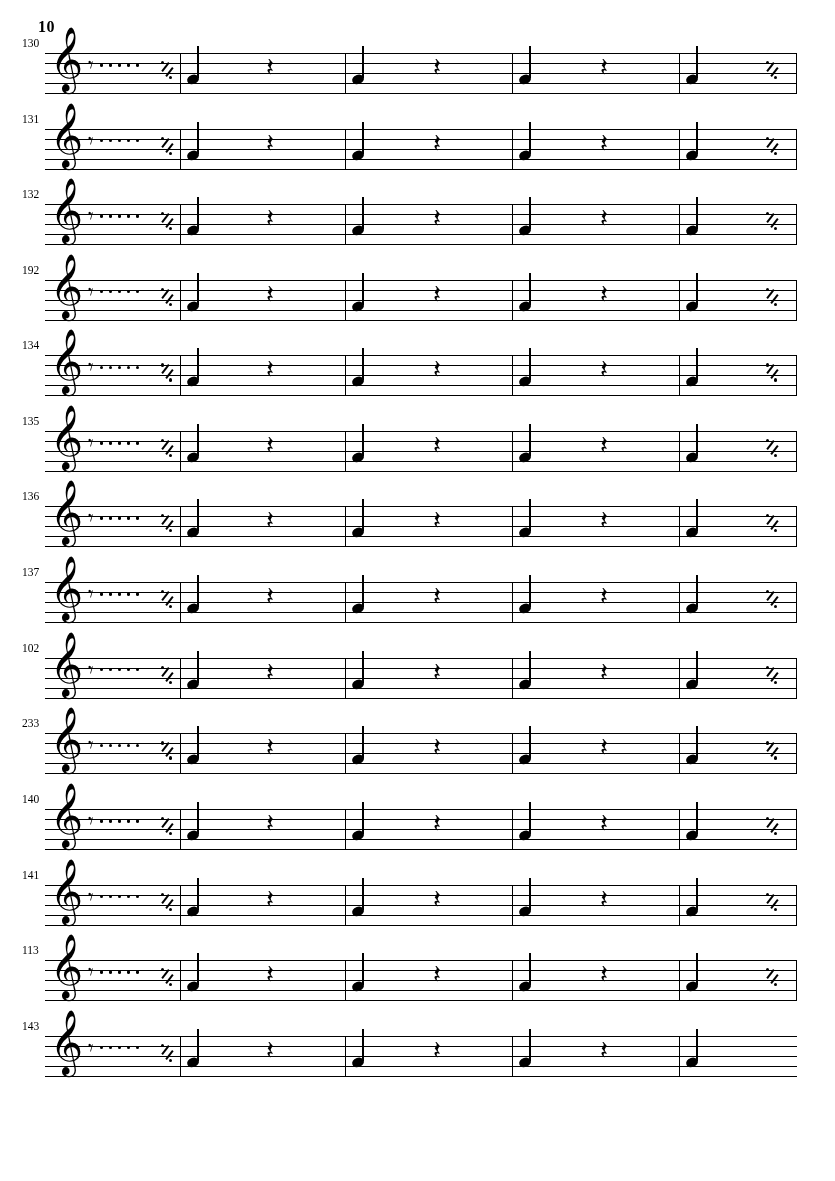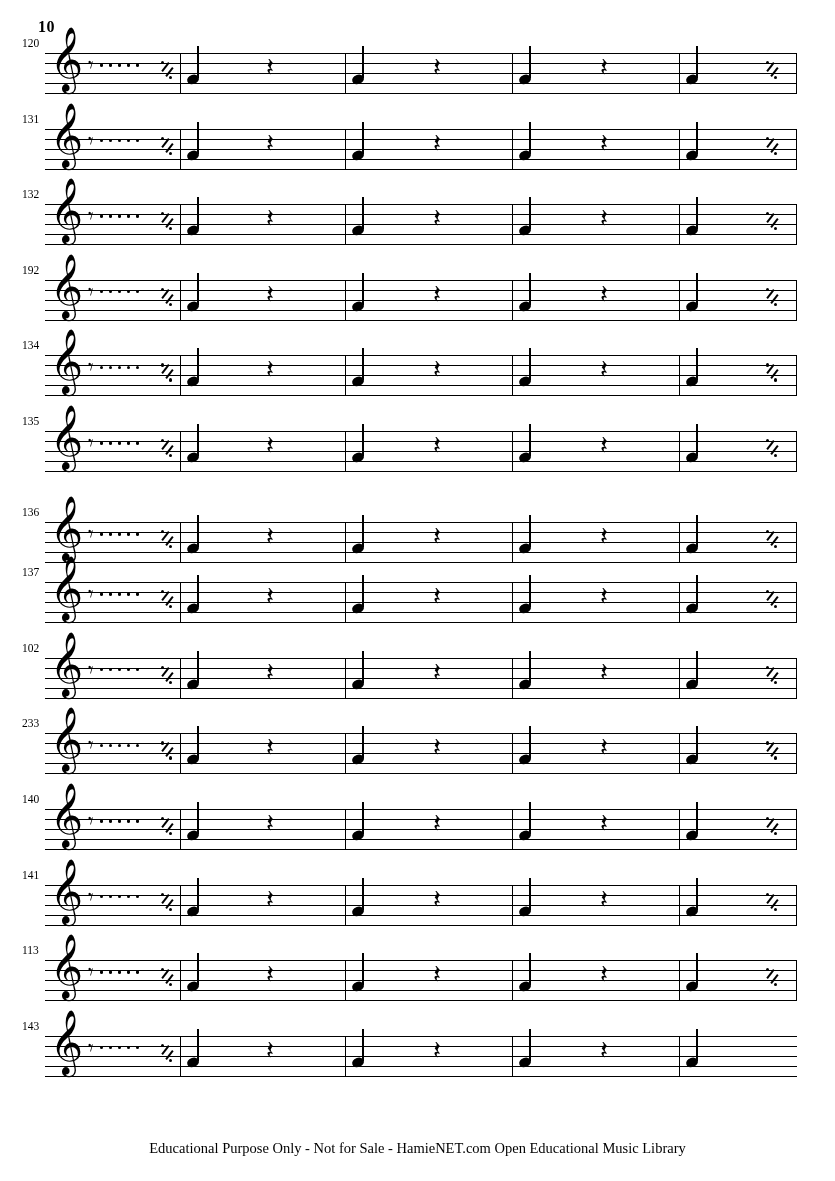--- a/index.html
+++ b/index.html
@@ -207,21 +207,21 @@
 </style>
 </head>
 <body>
 
 <div id="page">
 
   <div class="page-number">10</div>
 
   <div id="systems">
       <div class="system" style="top: 37px;">
-        <div class="measure-number">120</div>
+        <div class="measure-number">130</div>
         <div class="staff">
           <div class="line l0"></div>
           <div class="line l1"></div>
           <div class="line l2"></div>
           <div class="line l3"></div>
           <div class="line l4"></div>
         </div>
         <div class="clef">𝄞</div>
         <div class="rest-run">
           <span class="rest-glyph">𝄾</span>
@@ -536,21 +536,21 @@
         <div class="barline" style="left: 512px;"></div>
         <div class="barline" style="left: 679px;"></div>
         <div class="endslash" style="left: 765px;">
           <span class="sl a"></span>
           <span class="sl b"></span>
           <span class="dotg d1"></span>
           <span class="dotg d2"></span>
         </div>
         <div class="barline endline" style="left: 796px;"></div>
       </div>
-      <div class="system" style="top: 506px;">
+      <div class="system" style="top: 490px;">
         <div class="measure-number">136</div>
         <div class="staff">
           <div class="line l0"></div>
           <div class="line l1"></div>
           <div class="line l2"></div>
           <div class="line l3"></div>
           <div class="line l4"></div>
         </div>
         <div class="clef">𝄞</div>
         <div class="rest-run">
@@ -971,15 +971,14 @@
         </div>
         <div class="qrest" style="left: 266px; top: 17px;">𝄽</div>
         <div class="qrest" style="left: 433px; top: 17px;">𝄽</div>
         <div class="qrest" style="left: 600px; top: 17px;">𝄽</div>
         <div class="barline" style="left: 345px;"></div>
         <div class="barline" style="left: 512px;"></div>
         <div class="barline" style="left: 679px;"></div>
       </div>
     </div>
 
-  <div class="footer">Educational Purpose Only - Not for Sale - HamieNET.com Open Educational Music Library</div>
 
 </div>
 
 </body></html>

